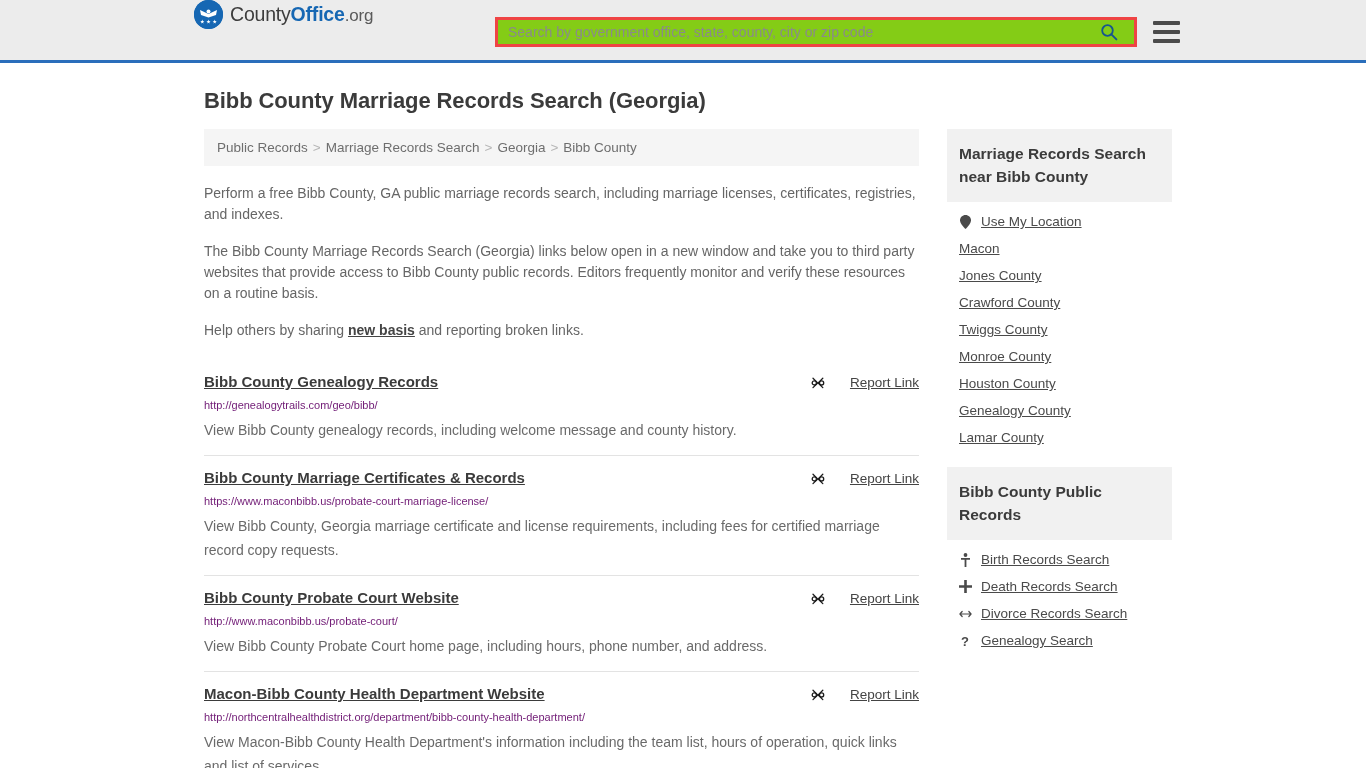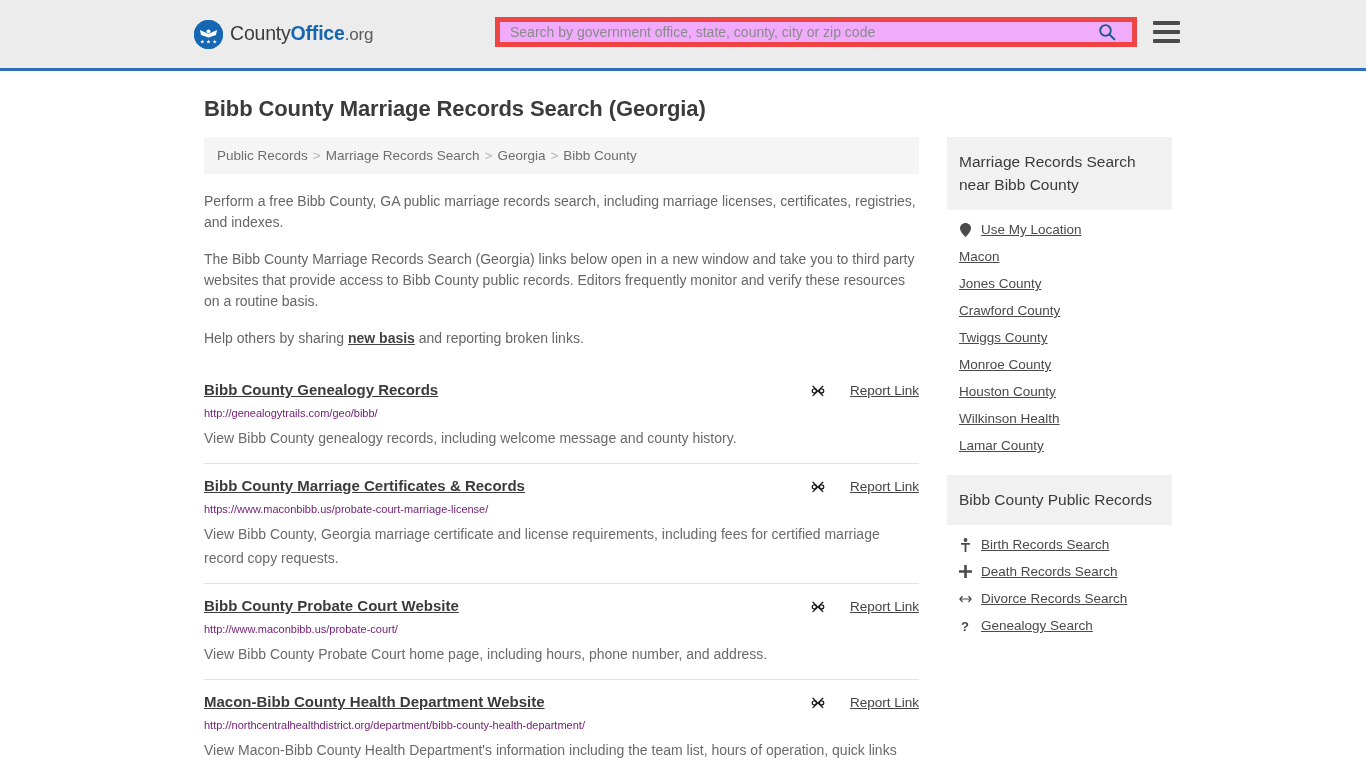--- a/index.html
+++ b/index.html
@@ -6,25 +6,25 @@
   html, body {
     width: 1366px;
     height: 768px;
     overflow: hidden;
     background: #ffffff;
     font-family: "Liberation Sans", sans-serif;
   }
 
   
   .site-header {
-    height: 71px;
+    height: 63px;
     background: #ececec;
     border-bottom: 3px solid #2a6ebb;
     display: flex;
-    align-items: center;
+    align-items: flex-start;
     position: relative;
   }
   .logo-wrap {
     display: flex;
     align-items: center;
     margin-left: 194px;
     gap: 7px;
     text-decoration: none;
   }
   .logo-mark {
@@ -49,22 +49,22 @@
   .search-area {
     position: absolute;
     left: 495px;
     top: 17px;
     display: flex;
     align-items: center;
   }
   .search-box {
     width: 642px;
     height: 30px;
-    background: #f0abfc;
-    border: 5px solid #ef4444;
+    background: #84cc16;
+    border: 3px solid #ef4444;
     display: flex;
     align-items: center;
     padding: 0 16px 0 10px;
   }
   .search-box input {
     border: 0;
     outline: 0;
     flex: 1;
     font-family: "Liberation Sans", sans-serif;
     font-size: 14px;
@@ -179,21 +179,21 @@
     margin-top: 5px;
     line-height: 24px;
   }
 
   
   .side-block { margin-bottom: 6px; }
   .side-head {
     background: #f1f1f1;
     padding: 13px 12px 14px 12px;
     font-size: 15.5px;
-    font-weight: 400;
+    font-weight: 700;
     color: #3b3b3b;
     line-height: 23px;
   }
   .side-list { padding: 0 0 0 12px; list-style: none; }
   .side-list li {
     display: flex;
     align-items: center;
     gap: 9px;
     padding: 12px 0 0 0;
     font-size: 13.5px;
@@ -370,21 +370,21 @@
           <li>
               <a href="#">Twiggs County</a>
             </li>
           <li>
               <a href="#">Monroe County</a>
             </li>
           <li>
               <a href="#">Houston County</a>
             </li>
           <li>
-              <a href="#">Wilkinson Health</a>
+              <a href="#">Genealogy County</a>
             </li>
           <li>
               <a href="#">Lamar County</a>
             </li>
         </ul>
       </div>
 
       <div class="side-block" style="margin-top:22px">
         <div class="side-head">Bibb County Public Records</div>
         <ul class="side-list">

